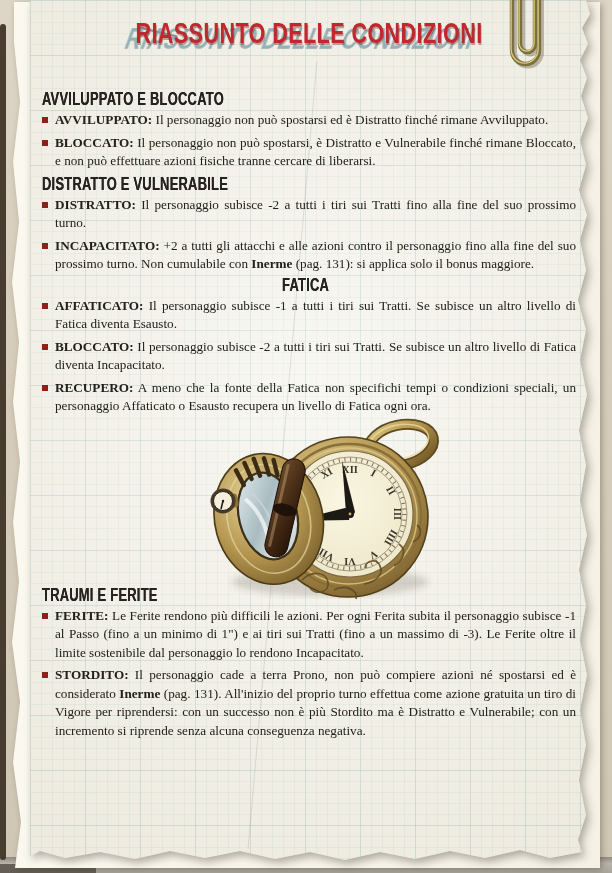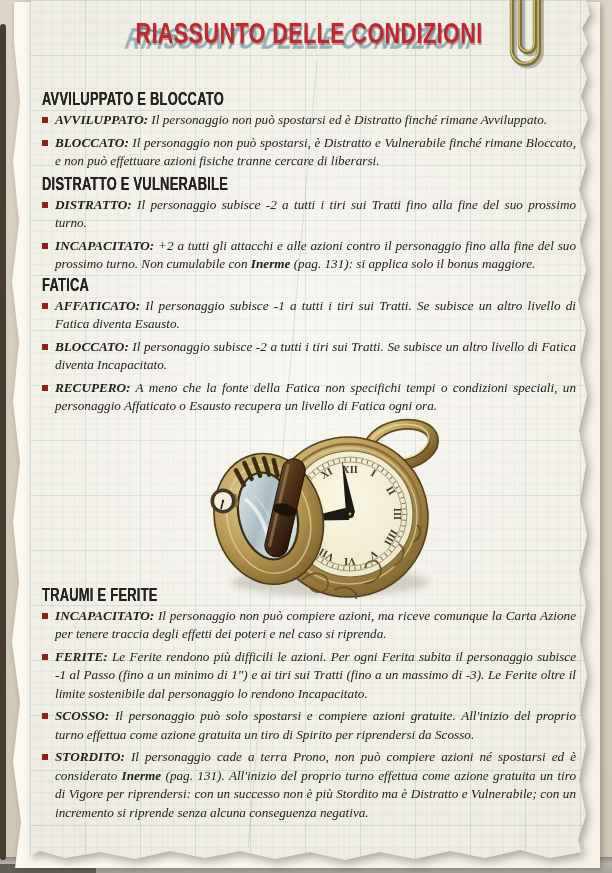--- a/index.html
+++ b/index.html
@@ -39,24 +39,24 @@
   .title-box span{
     position:absolute;left:0;right:0;top:4px;
     font:700 27px/1 "Liberation Sans", sans-serif;letter-spacing:.5px;white-space:nowrap;
   }
   .title-shadow{color:#7fa2ab;opacity:.8;transform:translate(-9px,6px) skewX(-20deg) scaleX(.8) scaleY(1.12);filter:blur(.6px);}
   .title-main{color:#c1272d;transform:scaleX(.8) scaleY(1.12);text-shadow:1px 1.5px 0 rgba(90,15,15,.35);}
   
   .sec-head{height:16px;margin:0 0 3px 0;}
   .sec-head .ht{display:inline-block;font:700 15px/16px "Liberation Sans", sans-serif;color:#262220;
     letter-spacing:.3px;transform:scaleX(.86) scaleY(1.28);transform-origin:0 100%;text-shadow:0 0 .5px #262220;}
-  .mt-first{margin-top:32px;} .mt-a{margin-top:6px;} .mt-b{margin-top:4px;} .mt-c{margin-top:4px;}
+  .mt-first{margin-top:32px;} .mt-a{margin-top:6px;} .mt-b{margin-top:4px;text-align:center;} .mt-c{margin-top:4px;}
   .item{display:flex;gap:7px;margin-bottom:4px;font-size:13.2px;line-height:18.5px;color:#22201b;text-align:justify;}
   .sq{flex:none;width:6px;height:6px;background:#8e201c;margin-top:6px;}
-  .itext{flex:1;font-style:italic;}
+  .itext{flex:1;}
   .term{font-weight:700;}
   .refb{font-weight:700;}
   .spacer{height:164px;}
   
   .watch{position:absolute;left:210px;top:414px;width:238px;height:192px;}
   .paperclip{position:absolute;left:500px;top:-6px;width:54px;height:86px;}
 </style>
 </head>
 <body>
 
@@ -123,29 +123,21 @@
     <span class="itext"><b class="term">RECUPERO:</b> <span>A meno che la fonte della Fatica non specifichi tempi o condizioni speciali, un personaggio Affaticato o Esausto recupera un livello di Fatica ogni ora.</span></span>
   </div>
 
   <div class="spacer"></div>
 
   <div class="sec-head mt-c">
     <span class="ht">TRAUMI E FERITE</span>
   </div>
   <div class="item">
     <span class="sq"></span>
-    <span class="itext"><b class="term">INCAPACITATO:</b> <span>Il personaggio non può compiere azioni, ma riceve comunque la Carta Azione per tenere traccia degli effetti dei poteri e nel caso si riprenda.</span></span>
-  </div>
-  <div class="item">
-    <span class="sq"></span>
     <span class="itext"><b class="term">FERITE:</b> <span>Le Ferite rendono più difficili le azioni. Per ogni Ferita subita il personaggio subisce -1 al Passo (fino a un minimo di 1") e ai tiri sui Tratti (fino a un massimo di -3). Le Ferite oltre il limite sostenibile dal personaggio lo rendono Incapacitato.</span></span>
-  </div>
-  <div class="item">
-    <span class="sq"></span>
-    <span class="itext"><b class="term">SCOSSO:</b> <span>Il personaggio può solo spostarsi e compiere azioni gratuite. All'inizio del proprio turno effettua come azione gratuita un tiro di Spirito per riprendersi da Scosso.</span></span>
   </div>
   <div class="item">
     <span class="sq"></span>
     <span class="itext"><b class="term">STORDITO:</b> <span>Il personaggio cade a terra Prono, non può compiere azioni né spostarsi ed è considerato </span><b class="refb">Inerme</b><span> (pag. 131). All'inizio del proprio turno effettua come azione gratuita un tiro di Vigore per riprendersi: con un successo non è più Stordito ma è Distratto e Vulnerabile; con un incremento si riprende senza alcuna conseguenza negativa.</span></span>
   </div>
 </div>
 
 <svg class="watch" viewBox="0 0 238 192">
   <defs>
     <radialGradient id="goldBody" cx="40%" cy="32%" r="80%">

